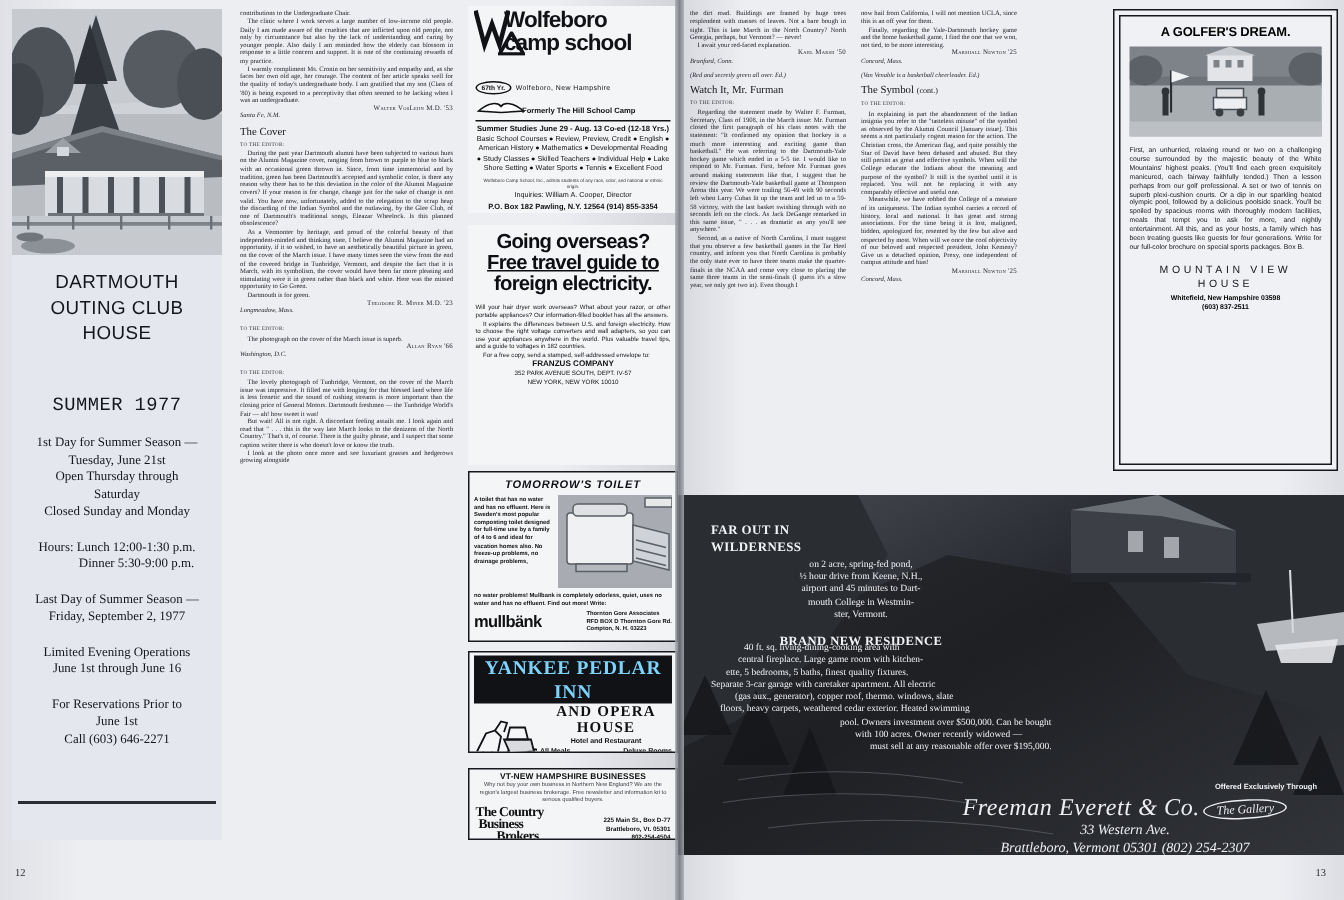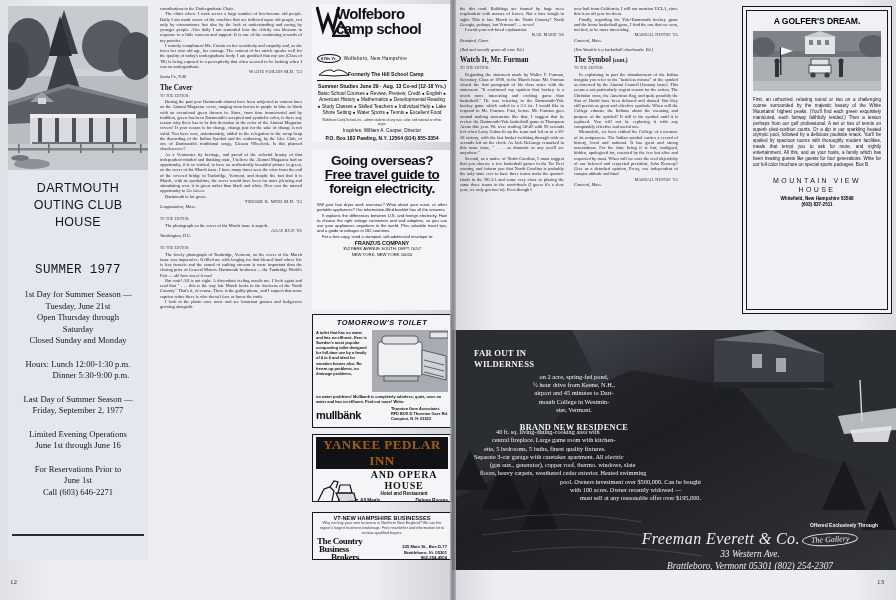--- a/index.html
+++ b/index.html
@@ -13,21 +13,21 @@
 
   
   .col{position:absolute;}
   .body-text{font-size:4.45px;line-height:5.25px;text-align:justify;color:#22242a;
      font-family:"Liberation Serif",serif;}
   .body-text p{margin:0;text-indent:5px;}
   .body-text p.noind{text-indent:0;}
   .sig{display:block;text-align:right;font-variant:small-caps;font-size:4.6px;letter-spacing:.2px;}
   .place{font-style:italic;font-size:4.4px;}
   .toed{font-size:3.5px;letter-spacing:.2px;font-variant:small-caps;color:#33353b;margin-top:3px;}
-  .edhead{font-weight:bold;font-size:7.2px;margin:6px 0 2px;color:#15171c;}
+  .edhead{font-weight:normal;font-size:7.2px;margin:6px 0 2px;color:#15171c;}
   .edhead .sm{font-size:5.4px;}
   .ednote{font-style:italic;font-size:4.3px;margin-top:4px;}
 
   
   .photo{position:absolute;background:#6f7379;overflow:hidden;}
   .photo .sky{position:absolute;inset:0;
     background:linear-gradient(175deg,#cfd3d7 0%,#b7bbc0 30%,#9aa0a6 60%,#8d9298 100%);}
   .doc-box{position:absolute;left:8px;top:170px;width:140px;height:390px;
     background:#e4e7ee;color:#14161b;text-align:center;}
   .doc-title{font-family:"Liberation Sans",sans-serif;font-size:12.5px;line-height:17px;
@@ -282,21 +282,21 @@
         <div class="mull">mullbänk</div>
         <div class="tt-contact" style="text-align:left">
           <div>Thornton Gore Associates</div>
           <div>RFD BOX D Thornton Gore Rd.</div>
           <div>Compton, N. H. 03223</div>
         </div>
       </div>
     </div>
 
     <div class="ad ad-bordered" style="left:312px;top:434px;width:140px;height:68px;background:#f4f5f7;padding:2px 3px;box-sizing:border-box;">
-      <div class="yp-head" style="text-align:center;background:#101216;color:#a16207;-webkit-text-stroke:0;">YANKEE PEDLAR INN</div>
+      <div class="yp-head" style="text-align:center;background:#101216;color:#7dd3fc;-webkit-text-stroke:0;">YANKEE PEDLAR INN</div>
       <div style="display:flex;align-items:flex-start;">
         <svg width="42" height="46" style="margin-top:2px">
           <g stroke="#101216" stroke-width="1.2" fill="none">
             <path d="M2 30 L8 18 L14 16 L18 20 L16 30"></path>
             <path d="M6 30 L5 42 M12 30 L13 42 M16 30 L19 40"></path>
             <path d="M14 16 L18 10 L22 11 L20 17"></path>
             <circle cx="30" cy="33" r="8"></circle>
               <circle cx="30" cy="33" r="2"></circle>
             <circle cx="40" cy="34" r="5.5"></circle>
             <path d="M20 22 L38 22 L40 30 L24 31 Z" fill="#d9dbdf"></path>

